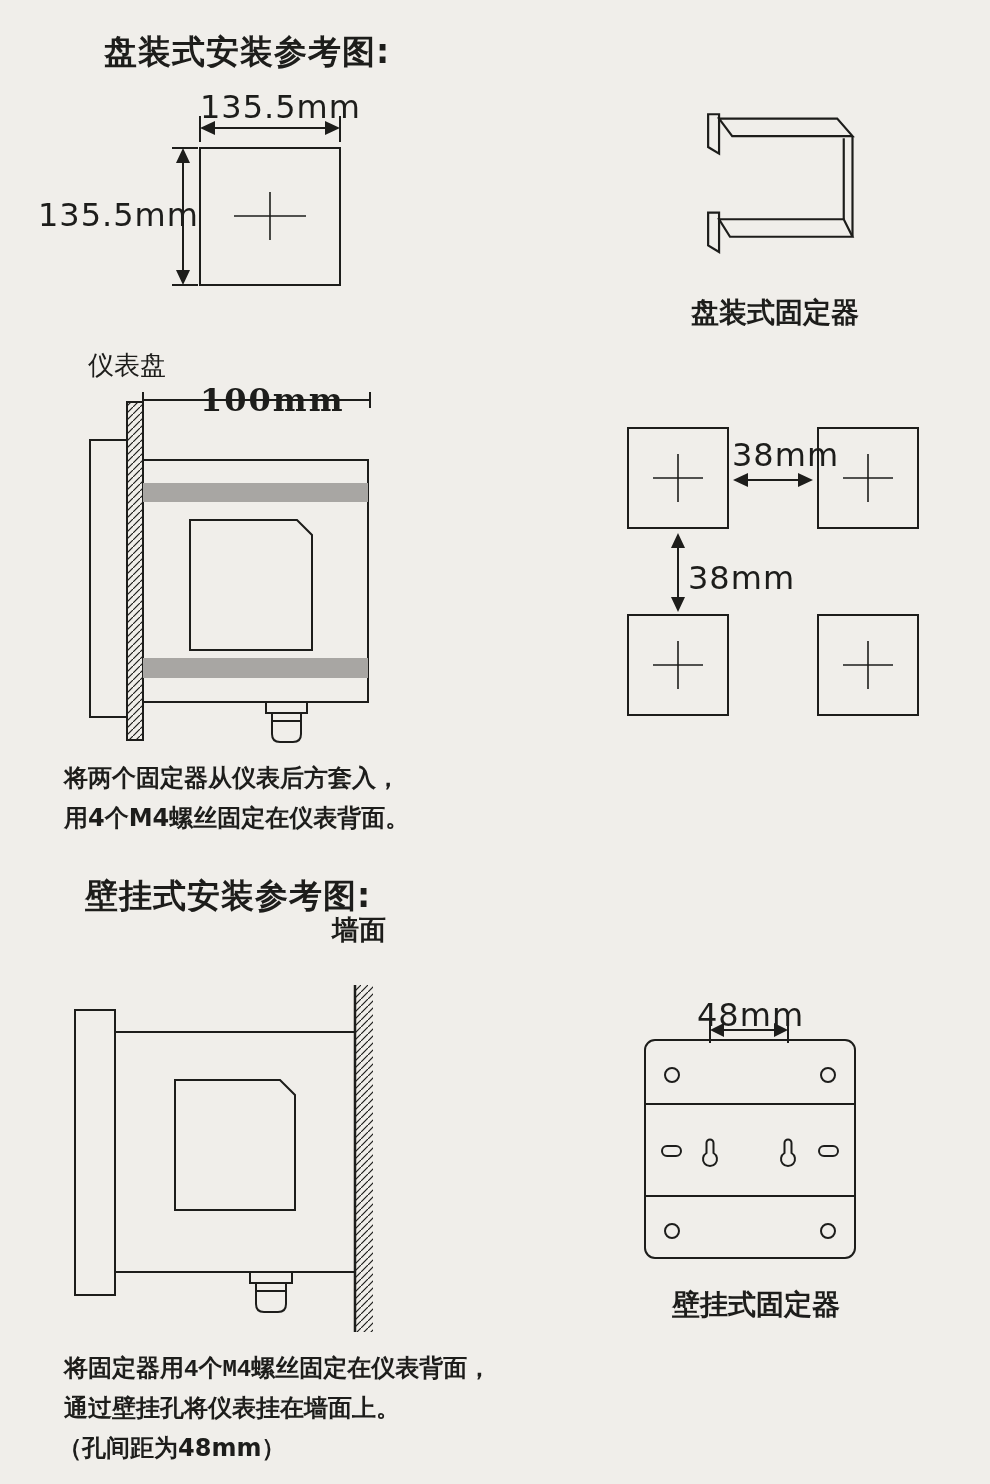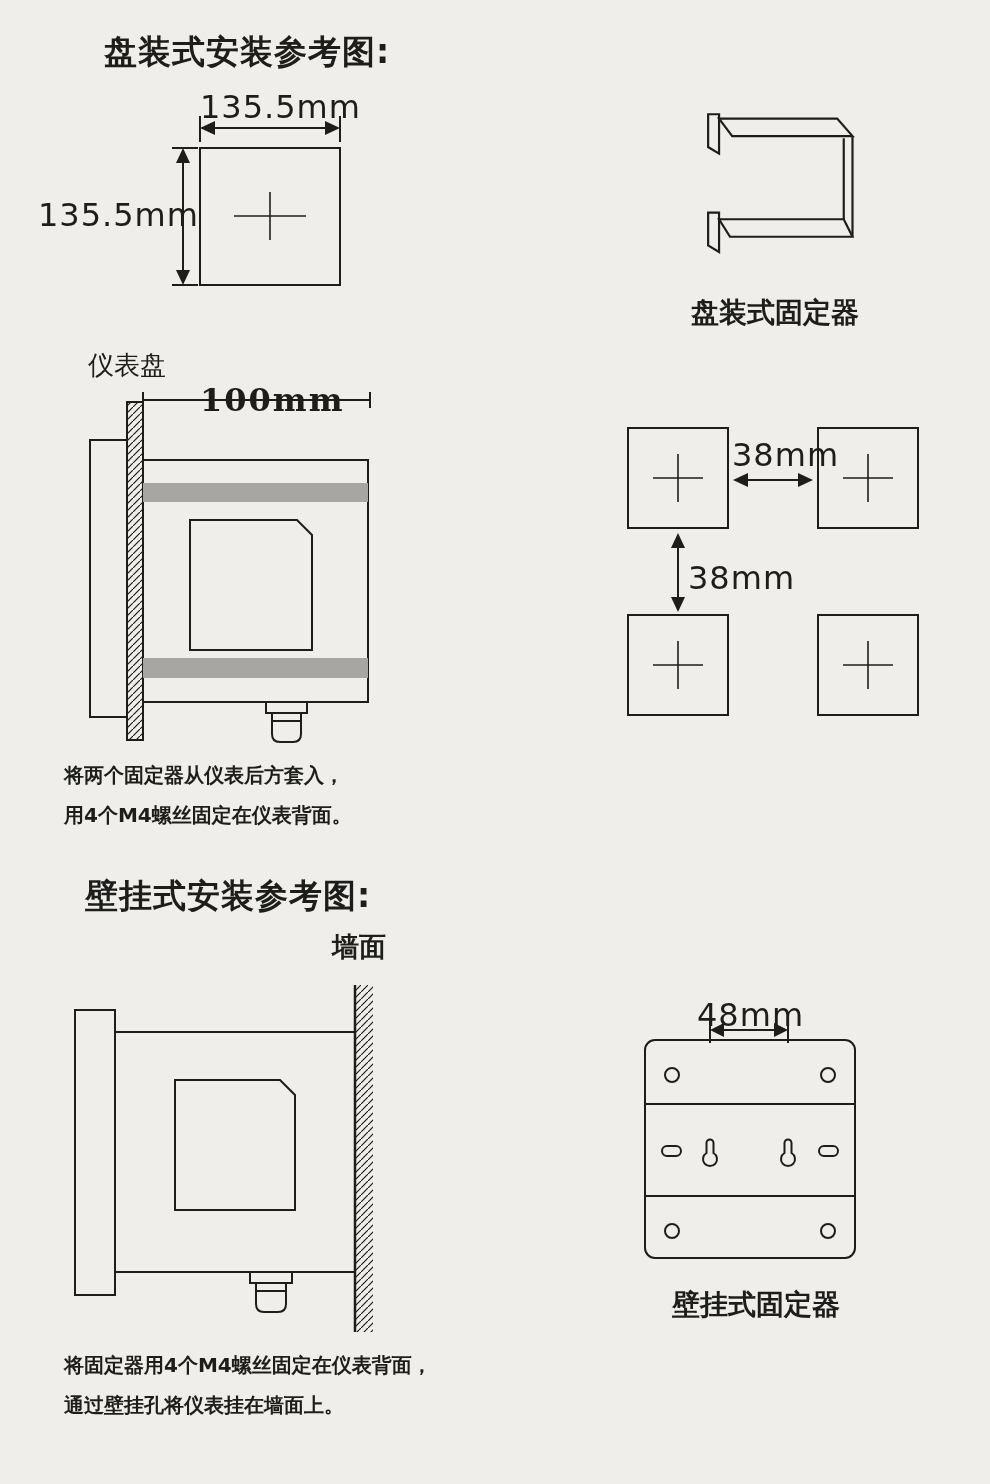--- a/index.html
+++ b/index.html
@@ -7,21 +7,21 @@
   body { font-family:"DejaVu Sans","Liberation Sans",sans-serif; color:#1d1d1b; }
   .canvas { position:relative; width:990px; height:1484px; background:#f0eeea; overflow:hidden; }
   .heading { position:absolute; font-size:33px; font-weight:bold; letter-spacing:1px; white-space:nowrap; }
   .caption { position:absolute; font-size:28px; font-weight:bold; white-space:nowrap; }
   .center { text-align:center; }
   .right { text-align:right; }
   .dim { position:absolute; font-size:32px; font-weight:500; letter-spacing:1px; white-space:nowrap; }
   .serif { font-family:"DejaVu Serif","Liberation Serif",serif; font-weight:bold; letter-spacing:2px; }
   .label-serif { position:absolute; font-size:26px; font-family:"DejaVu Serif","Liberation Serif",serif; white-space:nowrap; }
   .label-bold { position:absolute; font-size:27px; font-weight:bold; white-space:nowrap; }
-  .note { position:absolute; font-size:20px; font-weight:bold; white-space:nowrap; }
+  .note { position:absolute; font-size:24px; font-weight:bold; white-space:nowrap; }
   svg { position:absolute; overflow:visible; }
   .ln { stroke:#1d1d1b; stroke-width:2; fill:none; }
   .lnthin { stroke:#1d1d1b; stroke-width:1.6; fill:none; }
   .fil { fill:#1d1d1b; stroke:none; }
   .gray { fill:#a8a6a3; stroke:none; }
 </style>
 </head>
 <body>
 
 <div class="canvas">
@@ -116,21 +116,21 @@
     </g>
   </svg>
   <div class="dim center" style="left:732px; top:436px; width:90px;">38mm</div>
   <div class="dim" style="left:688px; top:559px;">38mm</div>
 
   <div class="note" style="left:64px; top:762px;">将两个固定器从仪表后方套入，</div>
   <div class="note" style="left:64px; top:802px;">用4个M4螺丝固定在仪表背面。</div>
 
   <div class="heading" style="left:64px; top:874px;margin-left:21px;">壁挂式安装参考图:</div>
 
-  <div class="label-bold" style="left:332px; top:912px;margin-top:17px;">墙面</div>
+  <div class="label-bold" style="left:332px; top:912px;">墙面</div>
 
   <svg style="left:60px; top:978px;" width="335" height="370" viewBox="0 0 335 370">
     <defs>
       <pattern id="hatchB" patternUnits="userSpaceOnUse" width="7" height="7">
         <line x1="0" y1="7" x2="7" y2="0" stroke="#1d1d1b" stroke-width="1.2"></line>
       </pattern>
     </defs>
     <rect x="295" y="7" width="18" height="347" fill="url(#hatchB)"></rect>
     <line x1="295" y1="7" x2="295" y2="354" stroke="#1d1d1b" stroke-width="2.5"></line>
     <rect class="ln" x="15" y="32" width="40" height="285"></rect>
@@ -165,16 +165,17 @@
       <path class="ln" d="M149.5,138 A3.5,3.5 0 0 1 156.5,138 L156.5,148 A7,7 0 1 1 149.5,148 Z"></path>
     </g>
     <g>
       <rect class="ln" x="27" y="141" width="19" height="10" rx="5"></rect>
       <rect class="ln" x="184" y="141" width="19" height="10" rx="5"></rect>
     </g>
   </svg>
   <div class="dim center" style="left:697px; top:996px; width:95px;">48mm</div>
   <div class="caption center" style="left:636px; top:1286px; width:240px;">壁挂式固定器</div>
 
-  <div class="note" style="left:64px; top:1352px;">将固定器用4个M4螺丝固定在仪表背面，</div>
+  <div class="note" style="left:64px; top:1352px;font-family:Liberation Mono, monospace;">将固定器用4个M4螺丝固定在仪表背面，</div>
   <div class="note" style="left:64px; top:1392px;">通过壁挂孔将仪表挂在墙面上。</div>
+  <div class="note" style="left:58px; top:1432px;">（孔间距为48mm）</div>
 
 </div>
 
 </body></html>

